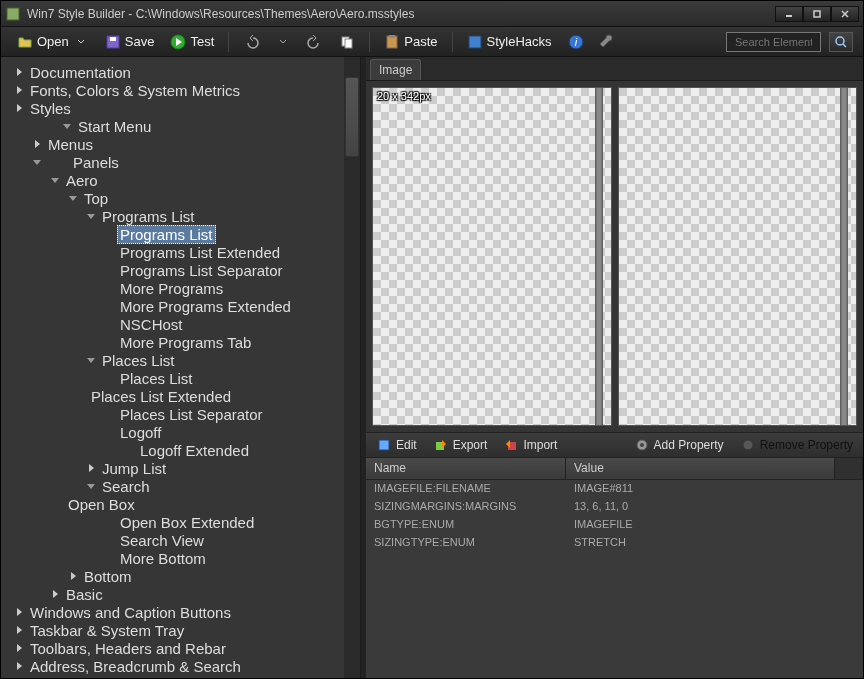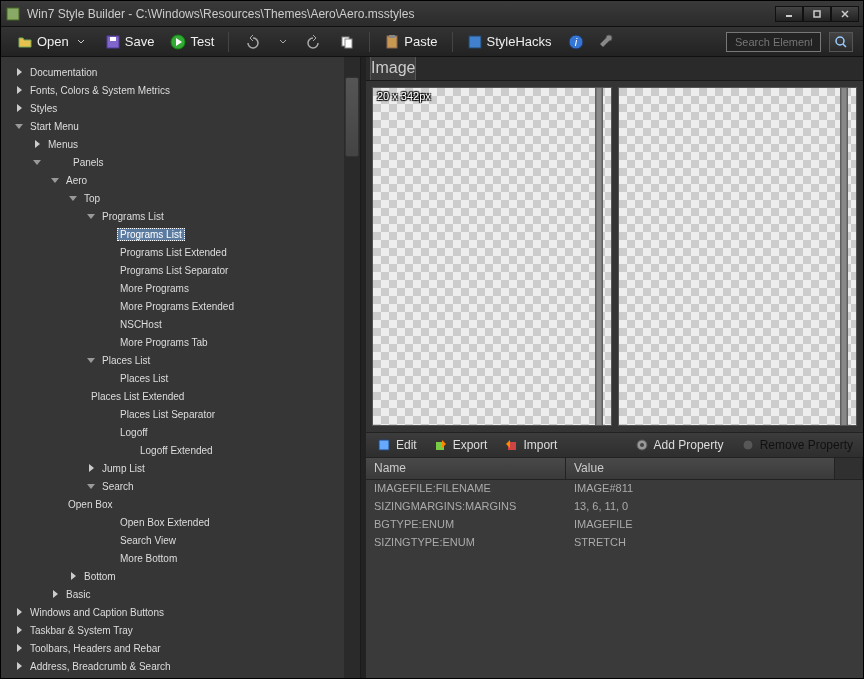--- a/index.html
+++ b/index.html
@@ -26,27 +26,27 @@
 
 .treepane { width: 360px; background: #363636; overflow-y: auto; padding: 6px 0; border-right: 1px solid #1a1a1a; position: relative; }
 .tree-scroll-track { position: absolute; right: 0; top: 0; bottom: 0; width: 16px; background: #2a2a2a; }
 .tree-scroll-thumb { position: absolute; right: 1px; top: 20px; width: 14px; height: 80px; background: linear-gradient(180deg,#555,#444); border: 1px solid #333; border-radius: 2px; }
 
 .tnode { display: flex; align-items: center; height: 18px; cursor: pointer; white-space: nowrap; }
 .ttoggle { width: 12px; height: 12px; margin-right: 2px; display: inline-flex; align-items: center; justify-content: center; }
 .ttoggle.has::before { content: ""; width: 0; height: 0; display: block; }
 .ttoggle.closed::before { border-left: 5px solid #ccc; border-top: 4px solid transparent; border-bottom: 4px solid transparent; }
 .ttoggle.open::before { border-top: 5px solid #999; border-left: 4px solid transparent; border-right: 4px solid transparent; }
-.tlabel { color: #ddd; font-size: 10px; padding: 0 3px; }
+.tlabel { color: #ddd; font-size: 15px; padding: 0 3px; }
 .tnode.selected .tlabel { background: #5a7aa0; color: #fff; border: 1px dotted #fff; padding: 0 2px; }
 
 .rightpane { flex: 1; display: flex; flex-direction: column; background: #343434; }
 
 .tabstrip { height: 24px; background: #2a2a2a; display: flex; align-items: flex-end; padding-left: 4px; border-bottom: 1px solid #1a1a1a; }
-.tab { padding: 3px 0; background: #3c3c3c; color: #ccc; font-size: 16px; border: 1px solid #555; border-bottom: none; border-radius: 3px 3px 0 0; cursor: pointer; }
+.tab { padding: 3px 8px; background: #3c3c3c; color: #ccc; font-size: 12px; border: 1px solid #555; border-bottom: none; border-radius: 3px 3px 0 0; cursor: pointer; }
 
 .preview { flex: 1; background: #343434; padding: 6px; display: flex; gap: 6px; }
 .preview-slot { flex: 1; background: repeating-conic-gradient(#eee 0% 25%, #ccc 0% 50%) 0 0 / 16px 16px; border: 1px solid #555; position: relative; overflow: hidden; }
 .preview-bar { position: absolute; top: 0; right: 8px; width: 8px; height: 100%; background: linear-gradient(90deg,#555 0%, #888 30%, #888 70%, #555 100%); }
 .dim-label { position: absolute; top: 2px; left: 4px; color: #fff; font-size: 11px; text-shadow: 1px 1px 1px #000, -1px -1px 1px #000, 1px -1px 1px #000, -1px 1px 1px #000; }
 
 .actbar { height: 26px; background: linear-gradient(180deg,#3c3c3c,#2e2e2e); display: flex; align-items: center; padding: 0 6px; gap: 8px; border-top: 1px solid #222; border-bottom: 1px solid #222; }
 .actbtn { display: flex; align-items: center; gap: 4px; color: #ddd; font-size: 12px; cursor: pointer; padding: 2px 4px; }
 .actbtn.disabled { color: #000; opacity: 0.7; cursor: default; }
 .actspacer { flex: 1; }
@@ -217,21 +217,21 @@
           <span class="tlabel">Documentation</span>
         </div>
         <div class="tnode" style="padding-left: 12px;">
           <span class="ttoggle has closed"></span>
           <span class="tlabel">Fonts, Colors &amp; System Metrics</span>
         </div>
         <div class="tnode" style="padding-left: 12px;">
           <span class="ttoggle has closed"></span>
           <span class="tlabel">Styles</span>
         </div>
-        <div class="tnode" style="padding-left: 12px;">
+        <div class="tnode" style="padding-left: 12px; margin-left: 48px;">
           <span class="ttoggle has open"></span>
           <span class="tlabel">Start Menu</span>
         </div>
         <div class="tnode" style="padding-left: 30px;">
           <span class="ttoggle has closed"></span>
           <span class="tlabel">Menus</span>
         </div>
         <div class="tnode" style="padding-left: 30px; gap: 25px;">
           <span class="ttoggle has open"></span>
           <span class="tlabel">Panels</span>

